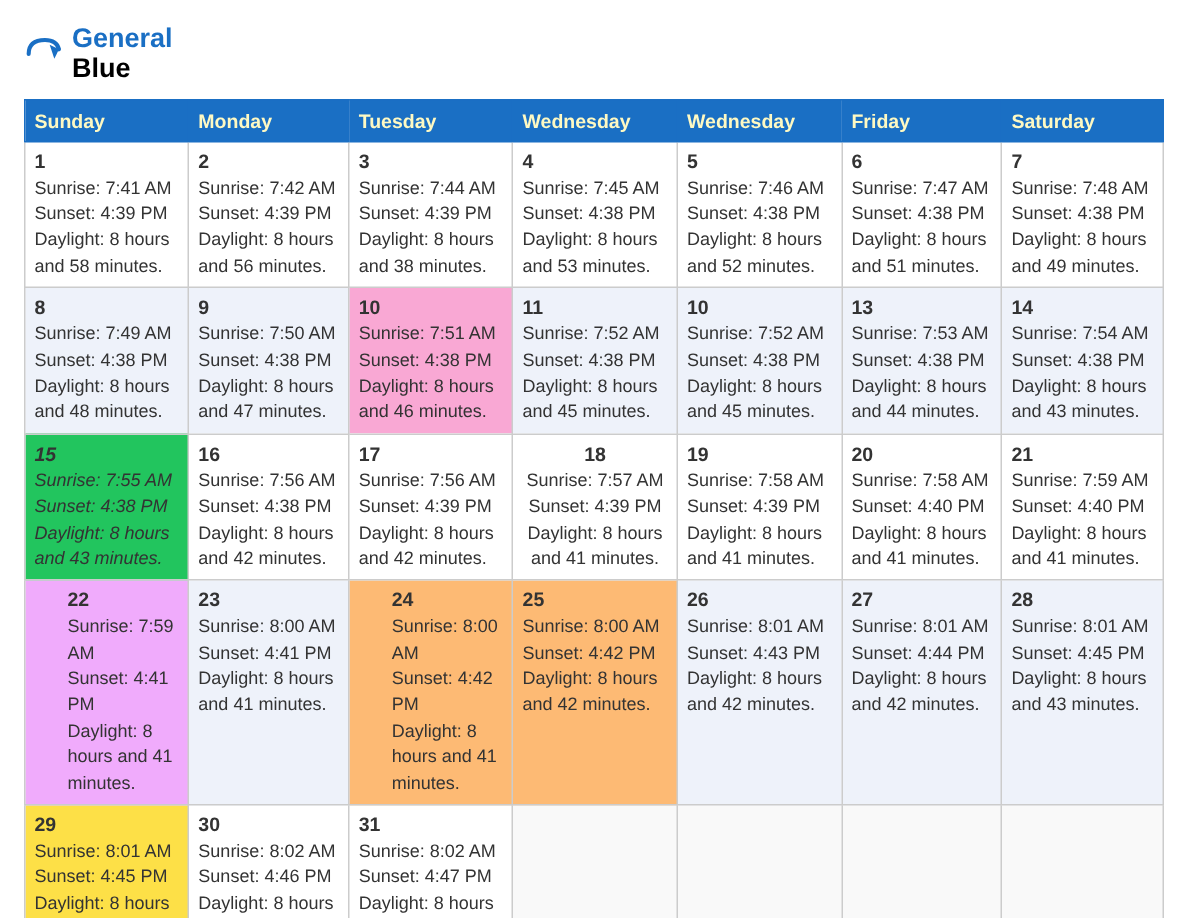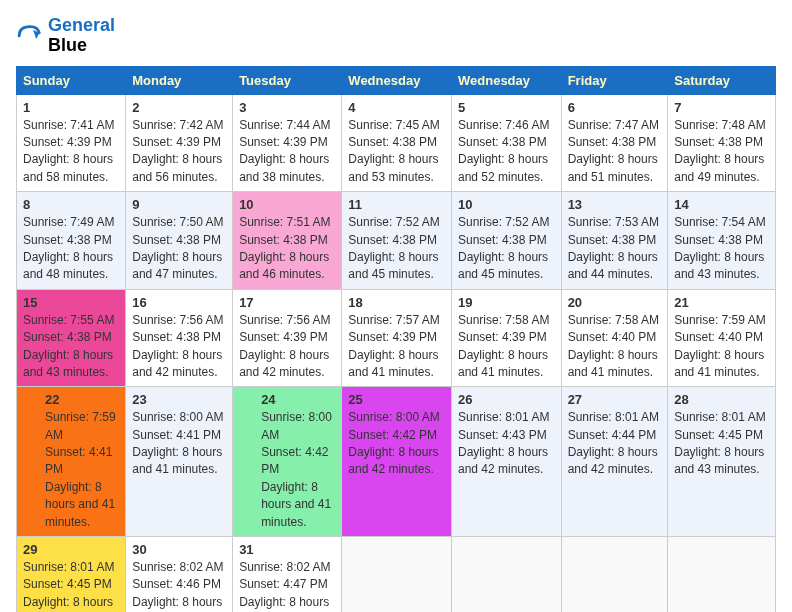--- a/index.html
+++ b/index.html
@@ -239,21 +239,21 @@
         <td style="background: rgb(238, 242, 250);">
         <span class="day-num">14</span>
         <div class="day-info">
           <span>Sunrise: 7:54 AM</span><br>
           <span>Sunset: 4:38 PM</span><br>
           <span>Daylight: 8 hours and 43 minutes.</span>
         </div>
       </td>
       </tr>
       <tr>
-        <td style="background: #ec4899;">
+        <td style="background: #22c55e; font-style: italic;">
         <span class="day-num">15</span>
         <div class="day-info">
           <span>Sunrise: 7:55 AM</span><br>
           <span>Sunset: 4:38 PM</span><br>
           <span>Daylight: 8 hours and 43 minutes.</span>
         </div>
       </td>
         <td style="background: rgb(255, 255, 255);">
         <span class="day-num">16</span>
         <div class="day-info">
@@ -263,21 +263,21 @@
         </div>
       </td>
         <td style="background: rgb(255, 255, 255); margin-left: 36px;">
         <span class="day-num">17</span>
         <div class="day-info">
           <span>Sunrise: 7:56 AM</span><br>
           <span>Sunset: 4:39 PM</span><br>
           <span>Daylight: 8 hours and 42 minutes.</span>
         </div>
       </td>
-        <td style="background: rgb(255, 255, 255);">
+        <td style="background: rgb(255, 255, 255); text-align: center;">
         <span class="day-num">18</span>
         <div class="day-info">
           <span>Sunrise: 7:57 AM</span><br>
           <span>Sunset: 4:39 PM</span><br>
           <span>Daylight: 8 hours and 41 minutes.</span>
         </div>
       </td>
         <td style="background: rgb(255, 255, 255); margin-left: 12px;">
         <span class="day-num">19</span>
         <div class="day-info">
@@ -297,45 +297,45 @@
         <td style="background: rgb(255, 255, 255);">
         <span class="day-num">21</span>
         <div class="day-info">
           <span>Sunrise: 7:59 AM</span><br>
           <span>Sunset: 4:40 PM</span><br>
           <span>Daylight: 8 hours and 41 minutes.</span>
         </div>
       </td>
       </tr>
       <tr>
-        <td style="background: #f97316; padding-left: 28px;">
+        <td style="background: #f0abfc; padding-left: 28px;">
         <span class="day-num">22</span>
         <div class="day-info">
           <span>Sunrise: 7:59 AM</span><br>
           <span>Sunset: 4:41 PM</span><br>
           <span>Daylight: 8 hours and 41 minutes.</span>
         </div>
       </td>
         <td style="background: rgb(238, 242, 250);">
         <span class="day-num">23</span>
         <div class="day-info">
           <span>Sunrise: 8:00 AM</span><br>
           <span>Sunset: 4:41 PM</span><br>
           <span>Daylight: 8 hours and 41 minutes.</span>
         </div>
       </td>
-        <td style="background: #86efac; padding-left: 28px;">
+        <td style="background: #fdba74; padding-left: 28px;">
         <span class="day-num">24</span>
         <div class="day-info">
           <span>Sunrise: 8:00 AM</span><br>
           <span>Sunset: 4:42 PM</span><br>
           <span>Daylight: 8 hours and 41 minutes.</span>
         </div>
       </td>
-        <td style="background: #d946ef;">
+        <td style="background: #fdba74;">
         <span class="day-num">25</span>
         <div class="day-info">
           <span>Sunrise: 8:00 AM</span><br>
           <span>Sunset: 4:42 PM</span><br>
           <span>Daylight: 8 hours and 42 minutes.</span>
         </div>
       </td>
         <td style="background: rgb(238, 242, 250);">
         <span class="day-num">26</span>
         <div class="day-info">

